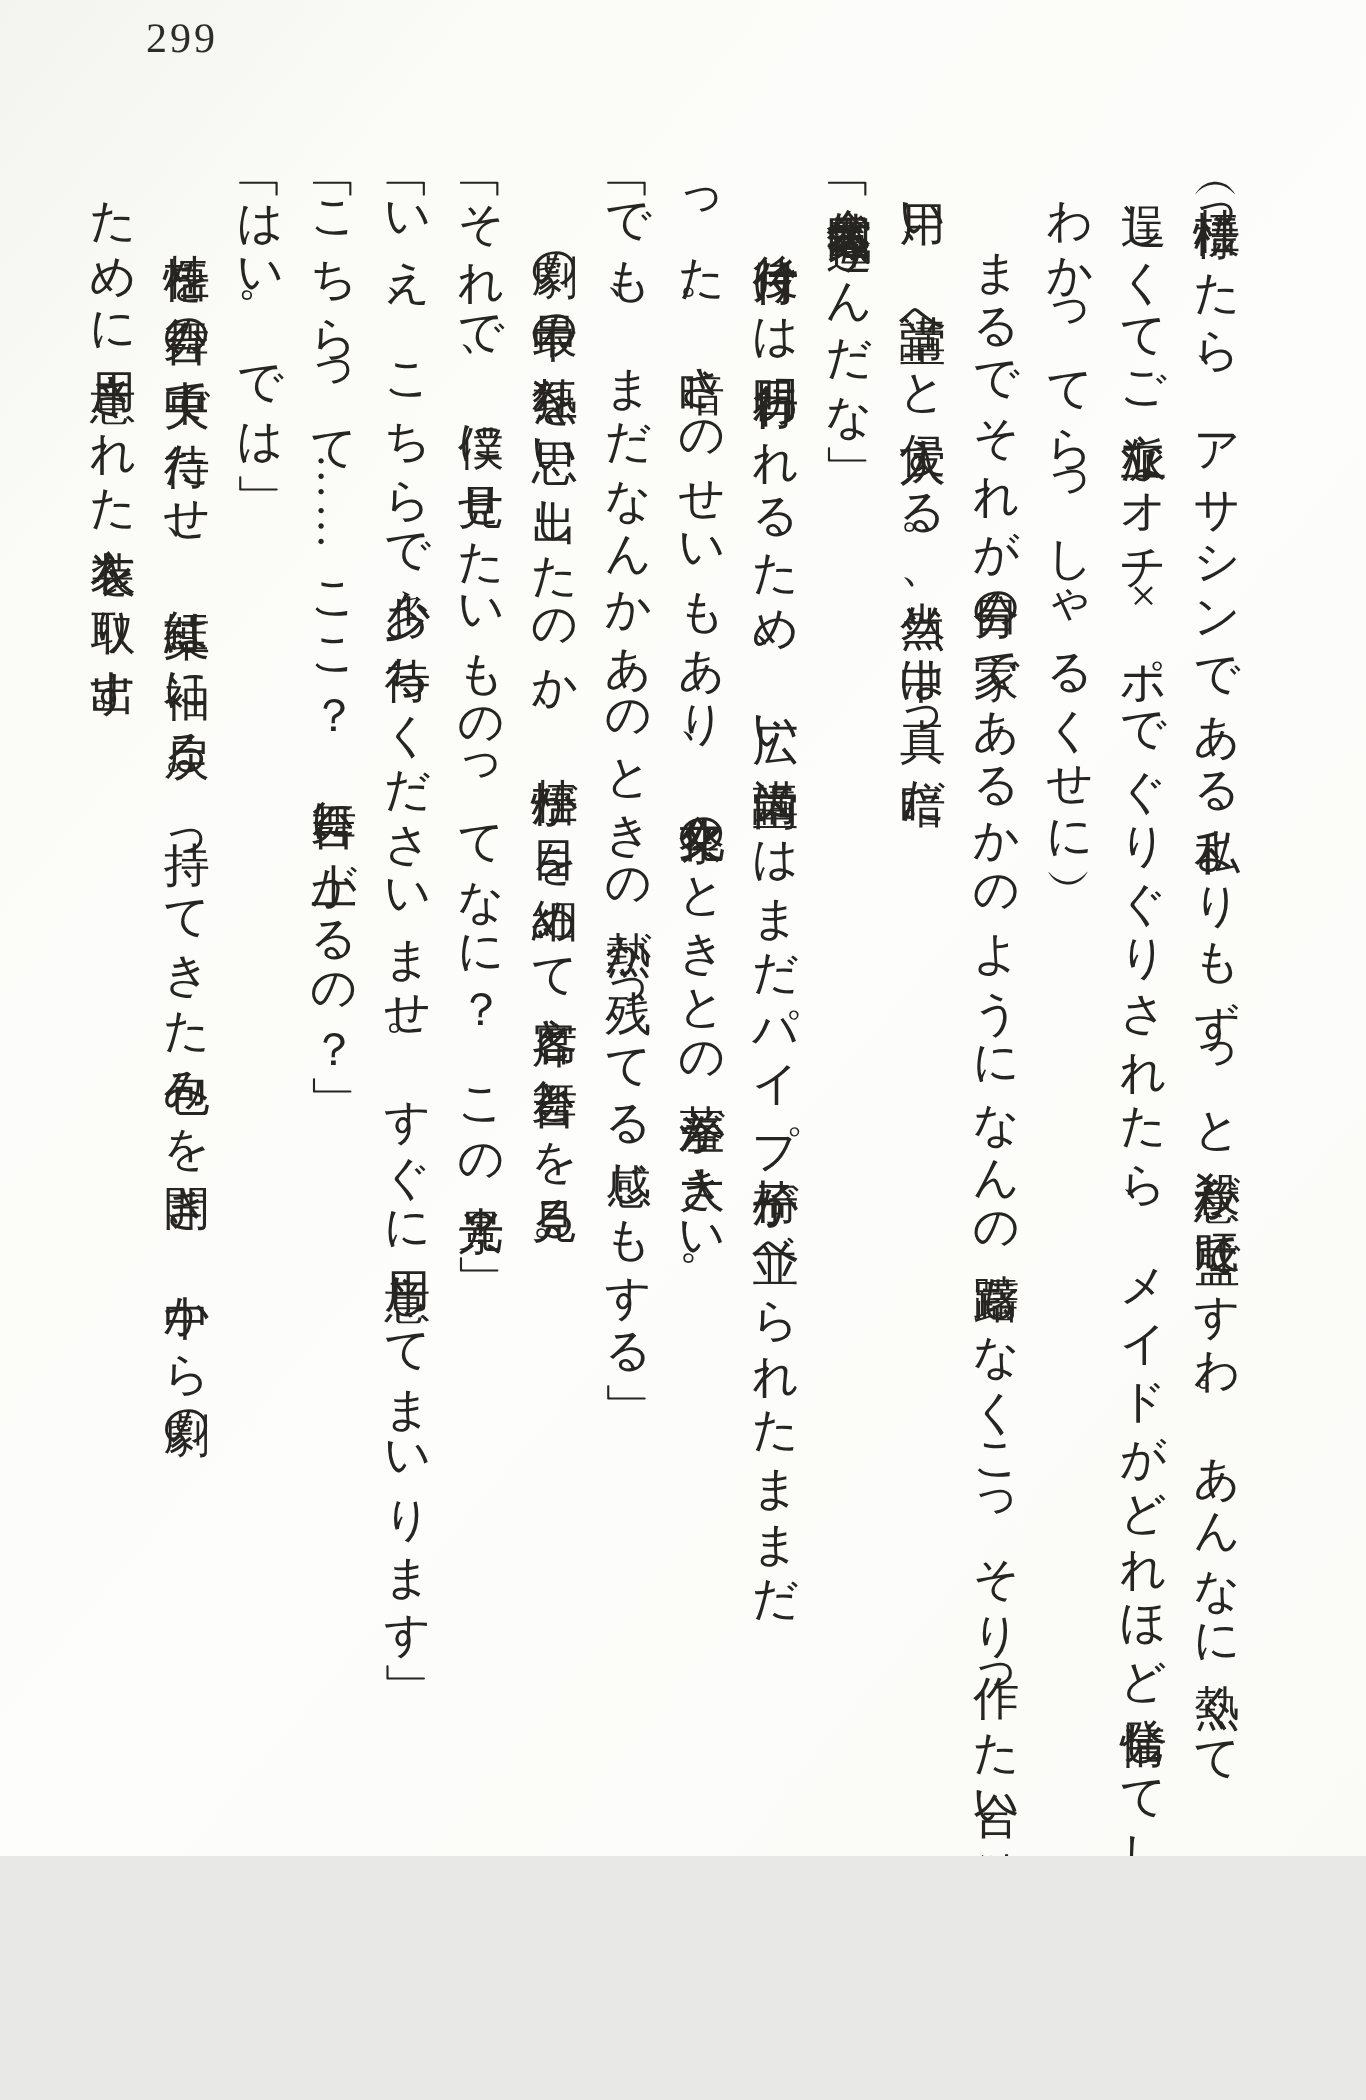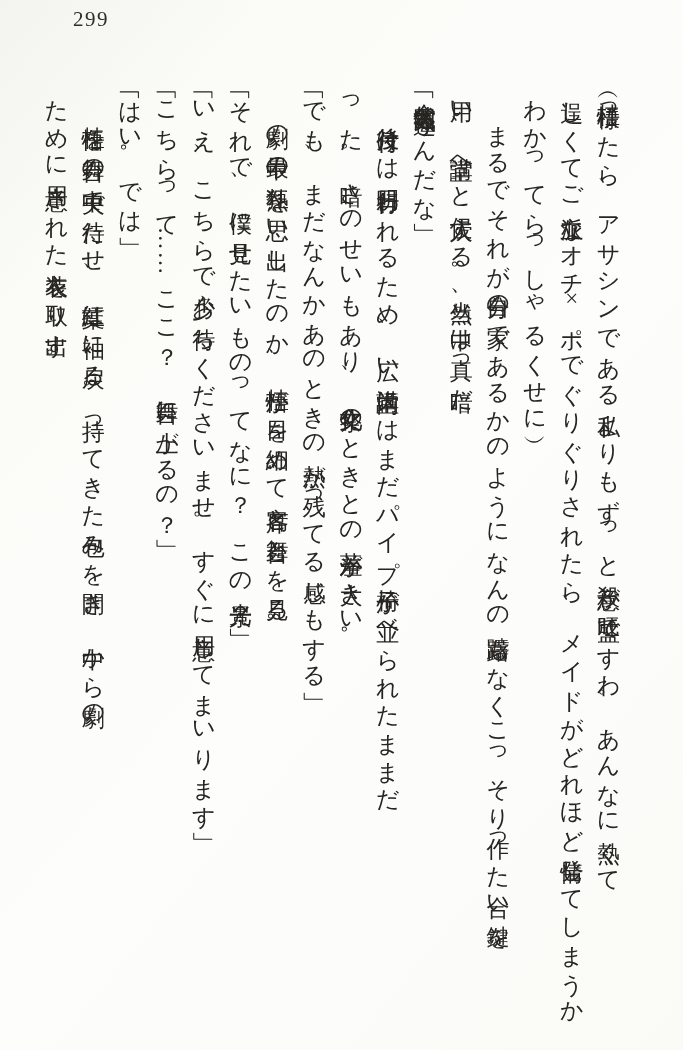--- a/index.html
+++ b/index.html
@@ -3,21 +3,21 @@
 <meta charset="utf-8">
 <style>
   html, body {
     margin: 0;
     padding: 0;
     background: #e8e8e6;
   }
   .book-page {
     position: relative;
     width: 683px;
-    height: 1050px;
+    height: 928px;
     margin: 0 auto;
     background: linear-gradient(130deg, #f3f3f0 0%, #fbfbf8 18%, #fdfdfb 55%, #fafaf7 100%);
     overflow: hidden;
     font-family: "Liberation Serif", "DejaVu Serif", serif;
   }
   .page-number {
     position: absolute;
     left: 73px;
     top: 7px;
     font-size: 21px;

